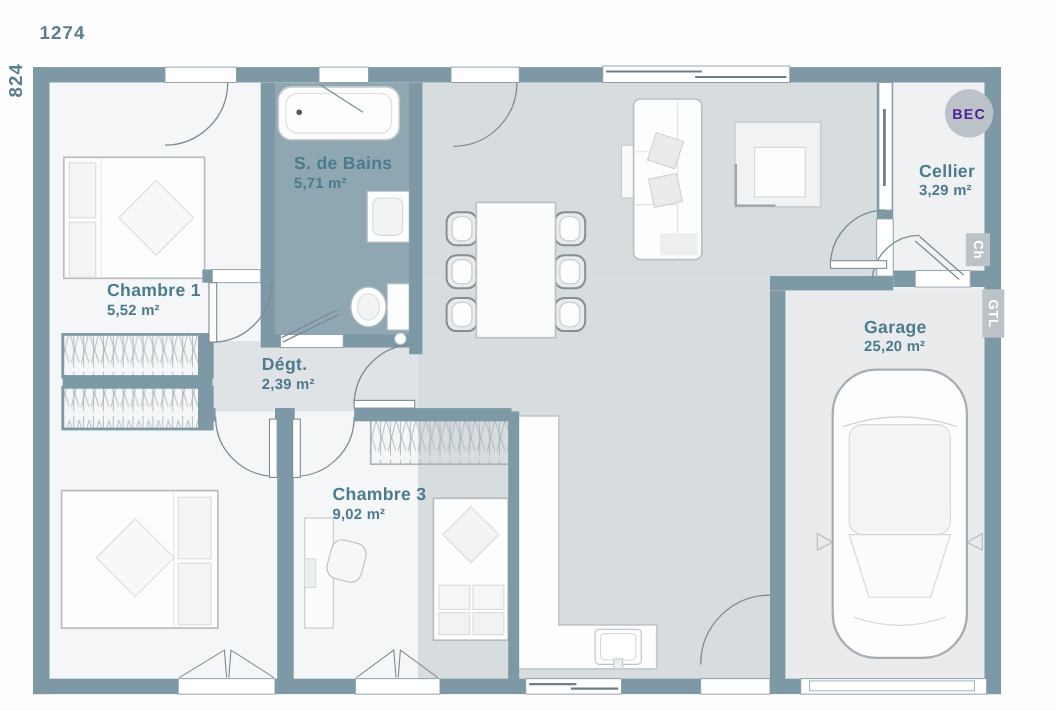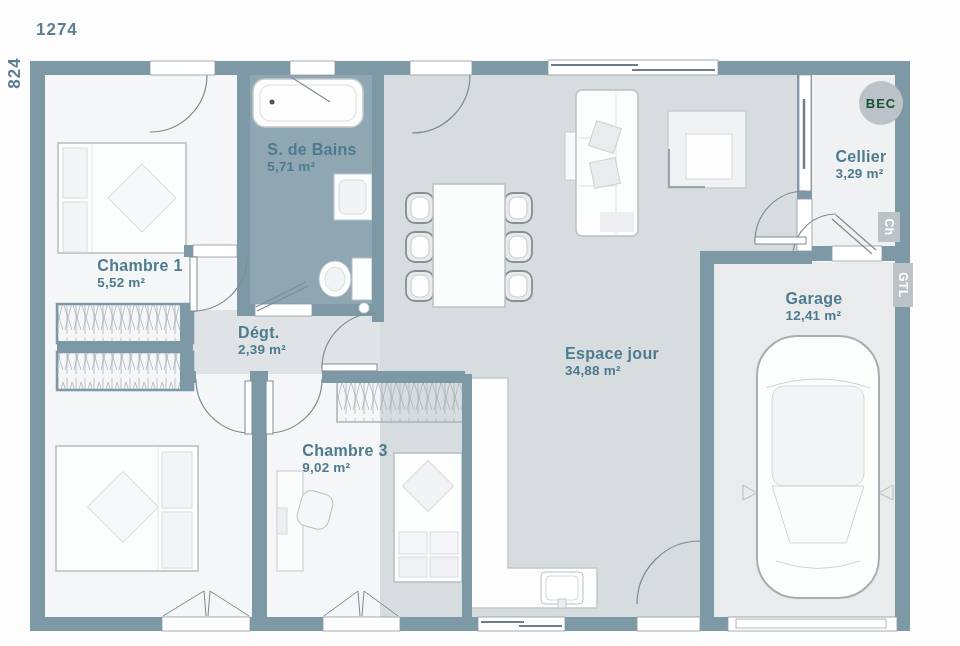--- a/index.html
+++ b/index.html
@@ -11,21 +11,21 @@
   .plan{position:relative;width:960px;height:646px;background:#fdfdfe;overflow:hidden;
         font-family:"Liberation Sans",sans-serif;margin-top:16px;}
   .plan-svg{position:absolute;left:0;top:0;}
   .room-label{position:absolute;transform:translate(-50%,-50%);text-align:left;
               color:var(--label_text);white-space:nowrap;pointer-events:none;}
   .room-name{font-size:16px;font-weight:bold;letter-spacing:.3px;}
   .room-area{font-size:13.5px;font-weight:bold;letter-spacing:.2px;}
   .dim{position:absolute;color:var(--dim_text);font-size:17px;font-weight:bold;letter-spacing:1px;}
   .dim-v{transform:translate(-50%,-50%) rotate(-90deg);}
   .badge-circle{position:absolute;width:44px;height:44px;border-radius:50%;background:var(--badge_bg);
-              color:#14532d;font-size:13px;font-weight:bold;display:flex;align-items:center;justify-content:center;letter-spacing:1px;}
+              color:#4c1d95;font-size:13px;font-weight:bold;display:flex;align-items:center;justify-content:center;letter-spacing:1px;}
   .badge-rect{position:absolute;background:var(--badge_bg);color:#fff;font-size:12px;font-weight:bold;
               display:flex;align-items:center;justify-content:center;letter-spacing:.5px;}
 </style>
 </head>
 <body>
 
 <div class="plan">
 
 <svg class="plan-svg" width="960" height="646" viewBox="0 0 960 646">
   <defs>
@@ -231,30 +231,26 @@
   <div class="room-area">5,71 m²</div>
 </div>
 <div class="room-label" style="left:262px;top:324px">
   <div class="room-name">Dégt.</div>
   <div class="room-area">2,39 m²</div>
 </div>
 <div class="room-label" style="left:345px;top:442px">
   <div class="room-name">Chambre 3</div>
   <div class="room-area">9,02 m²</div>
 </div>
-<div class="room-label" style="left:612px;top:345px">
-  <div class="room-name">Espace jour</div>
-  <div class="room-area">34,88 m²</div>
-</div>
 <div class="room-label" style="left:861px;top:148px">
   <div class="room-name">Cellier</div>
   <div class="room-area">3,29 m²</div>
 </div>
 <div class="room-label" style="left:814px;top:290px">
   <div class="room-name">Garage</div>
-  <div class="room-area">12,41 m²</div>
+  <div class="room-area">25,20 m²</div>
 </div>
 
 <div class="badge-circle" style="left:859px;top:65px">BEC</div>
 <div class="badge-rect" style="left:874px;top:200px;width:30px;height:22px;transform:rotate(90deg)">Ch</div>
 <div class="badge-rect" style="left:881px;top:259px;width:44px;height:20px;transform:rotate(90deg)">GTL</div>
 
 </div>
 
 </body></html>

